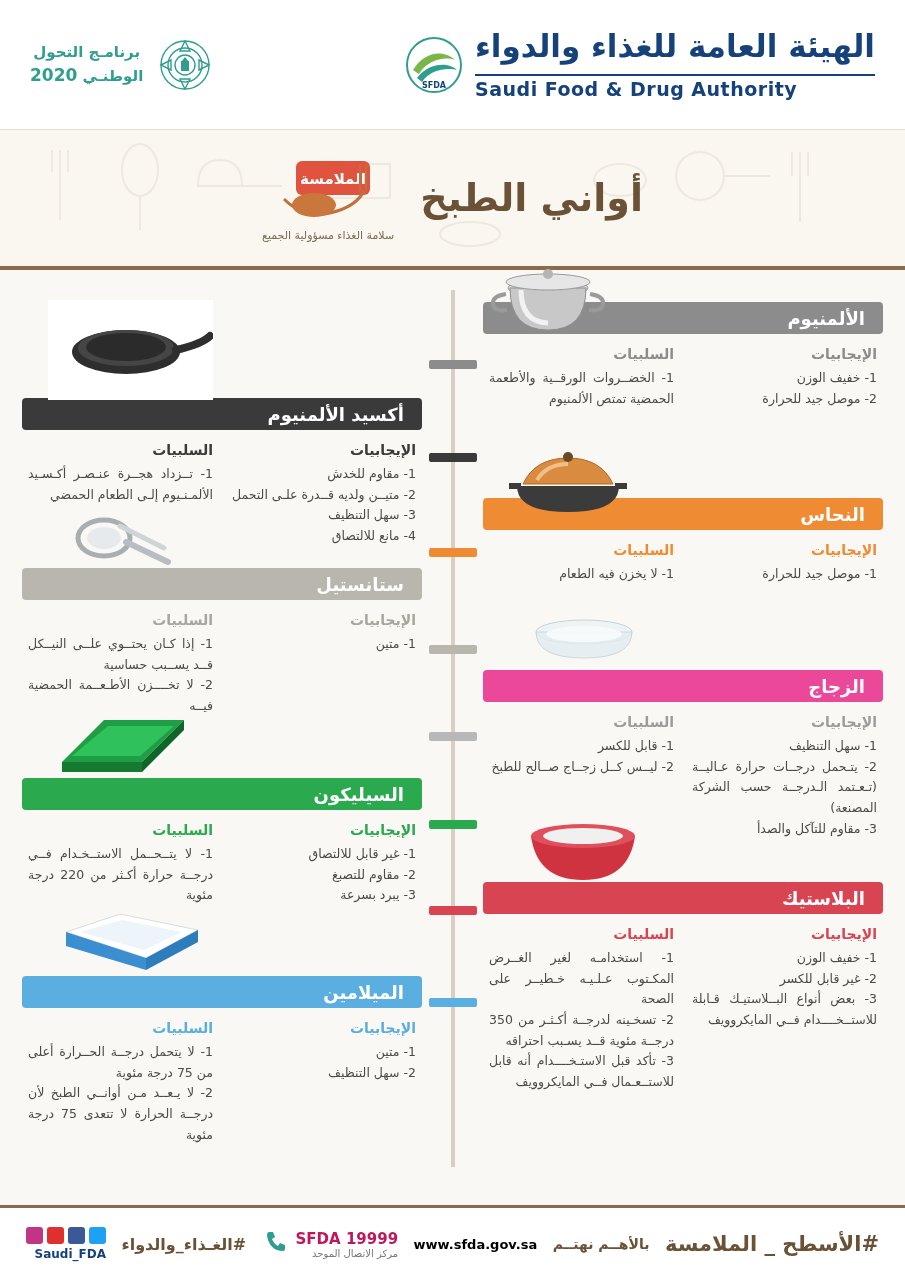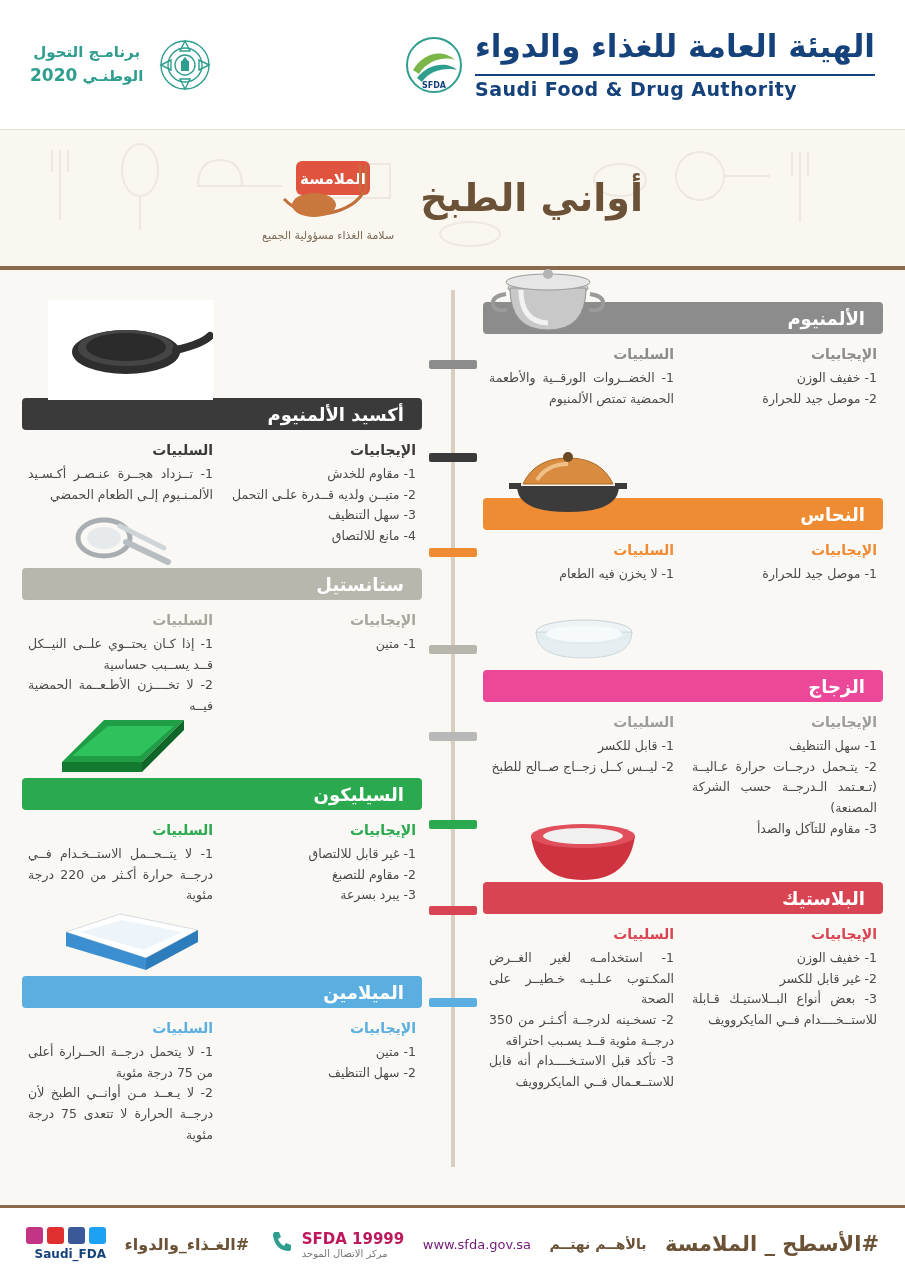--- a/index.html
+++ b/index.html
@@ -81,24 +81,24 @@
   .thumb { position:absolute; }
 
   
   .footer {
     position:absolute; bottom:0; left:0; right:0; height:75px;
     background:#ffffff; border-top:3px solid #8a6a4a;
     display:flex; align-items:center; justify-content:space-between;
     padding:0 26px;
   }
   .hashtag-main { font-size:21px; font-weight:bold; color:#6b5236; }
-  .foot-item { text-align:left; color:#6b5236; }
+  .foot-item { text-align:right; color:#6b5236; }
   .foot-item .big { font-size:15px; font-weight:bold; color:#be185d; }
   .foot-item .small { font-size:10px; color:#777; }
-  .url { font-size:13px; font-weight:normal; color:#701a75; }
+  .url { font-size:13px; font-weight:bold; color:#000000; }
   .hashtag2 { font-size:16px; font-weight:bold; color:#6b5236; }
   .social { display:flex; flex-direction:column; align-items:flex-start; gap:3px; }
   .social-icons { display:flex; gap:4px; }
   .sic { width:17px; height:17px; border-radius:3px; display:inline-block; }
   .social-name { font-size:12px; font-weight:bold; color:#15427a; }
 </style>
 </head>
 <body>
 
 <div class="page">

